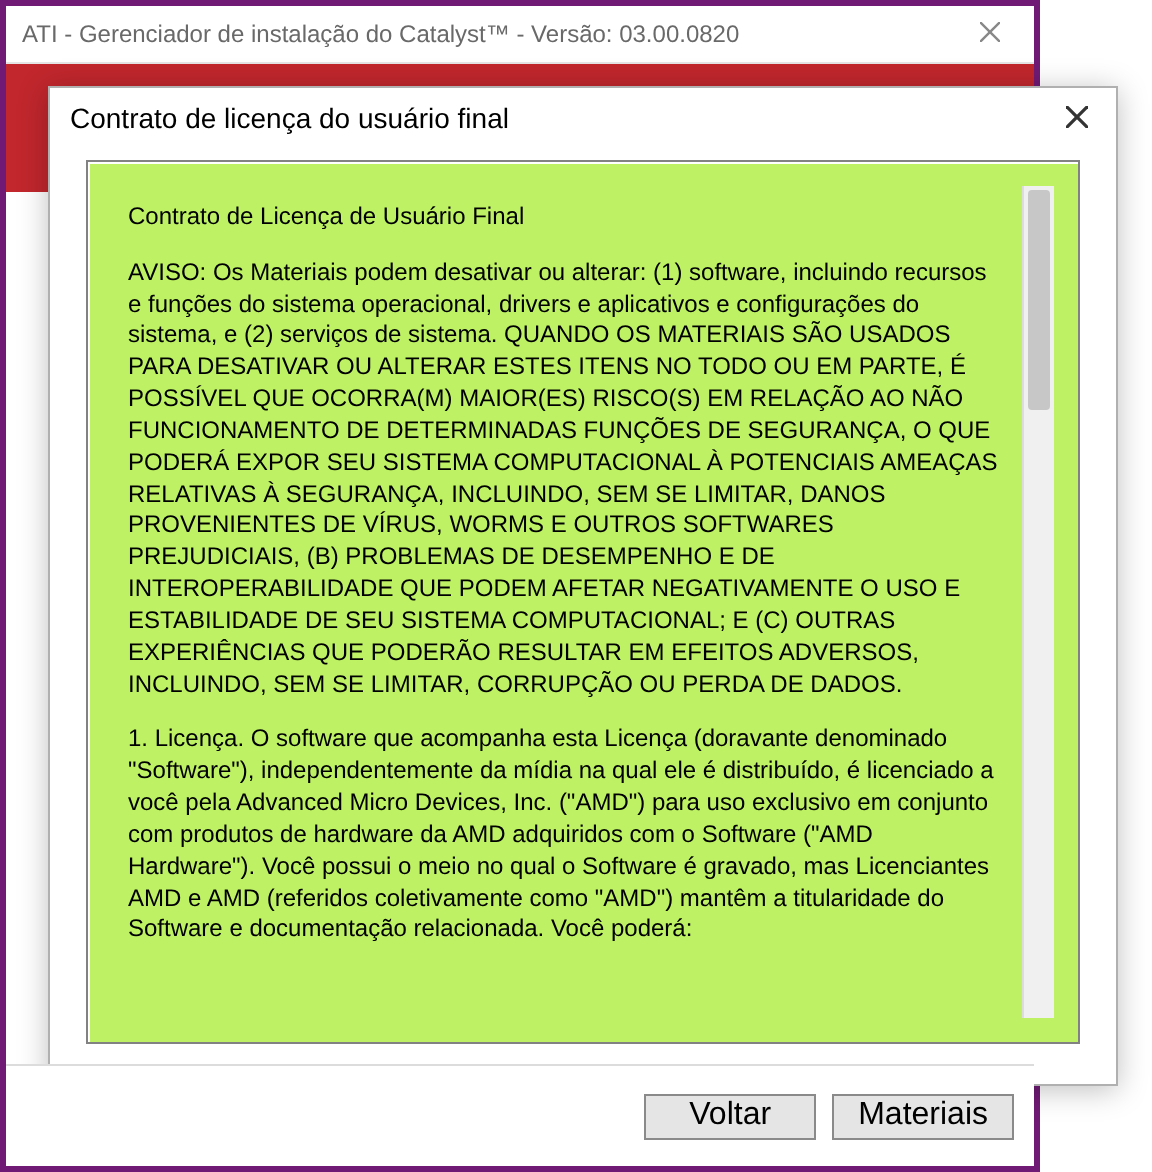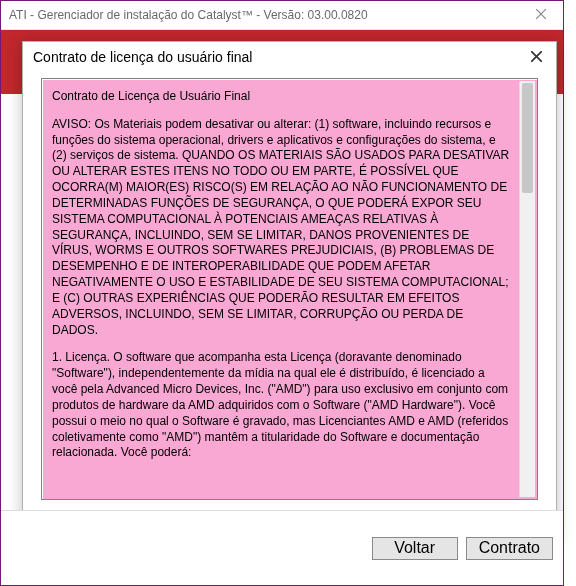--- a/index.html
+++ b/index.html
@@ -1,36 +1,36 @@
 <!DOCTYPE html>
 <html><head>
 <meta charset="utf-8">
 <style>
   html,body{margin:0;padding:0;font-family:"Segoe UI",Tahoma,sans-serif;font-size:12px;background:#fff;color:#000}
-  .outer-window{width:564px;height:586px;border:1px solid #701a75;box-sizing:border-box;position:relative;background:#fff}
+  .outer-window{width:520px;height:586px;border:3px solid #701a75;box-sizing:border-box;position:relative;background:#fff}
   .title-bar{height:28px;line-height:28px;display:flex;align-items:center;padding:0 0 0 8px;color:#696969;font-size:12px;border-bottom:1px solid #e5e5e5}
   .title-bar .spacer{flex:1}
   .title-close{width:44px;height:28px;display:flex;align-items:center;justify-content:center;color:#777}
   .title-close svg{width:10px;height:10px;stroke:#888;stroke-width:1.2}
   .red-band{background:#c1272d;height:64px}
   .inner-dialog{position:absolute;left:21px;top:40px;width:535px;height:500px;background:#fff;border:1px solid #b0b0b0;box-shadow:0 2px 14px rgba(0,0,0,.25);box-sizing:border-box}
   .dlg-head{display:flex;align-items:center;height:30px;padding:0 6px 0 10px;font-size:14px}
   .dlg-head .hflex{flex:1}
   .dlg-close{width:28px;height:22px;display:flex;align-items:center;justify-content:center}
   .dlg-close svg{width:11px;height:11px;stroke:#333;stroke-width:1.5}
   .license-wrap{position:relative;margin:6px 18px 0 18px;box-sizing:border-box}
-  .license-frame{border:1px solid #828282;box-shadow:inset 1px 1px 0 #fff;padding:2px;background:#f9a8d4;box-sizing:border-box;display:flex}
+  .license-frame{border:1px solid #828282;box-shadow:inset 1px 1px 0 #fff;padding:12px;background:#bef264;box-sizing:border-box;display:flex}
   .license-text{flex:1;height:400px;overflow:hidden;padding:8px 8px 8px 8px;line-height:1.32;font-size:12px;color:#000;word-wrap:break-word}
   .license-text p{margin:0 0 12px 0}
   .scrollbar{width:15px;background:#f0f0f0;border-left:1px solid #dcdcdc;position:relative}
   .scroll-thumb{position:absolute;left:2px;right:2px;top:2px;height:110px;background:#c7c7c7;border-radius:2px}
   .inner-buttons{display:flex;justify-content:center;gap:34px;padding:16px 0 10px 0}
   button.win{min-width:86px;height:23px;border:1px solid #8a8a8a;background:#e5e5e5;font-family:inherit;font-size:16px;padding:0 12px;cursor:pointer}
   .underline-first::first-letter{text-decoration:underline}
-  .bottom-bar{position:absolute;left:0;right:0;bottom:0;height:42px;border-top:1px solid #dcdcdc;display:flex;align-items:center;justify-content:flex-end;gap:8px;padding:16px 10px;background:#fff}
+  .bottom-bar{position:absolute;left:0;right:0;bottom:0;height:42px;border-top:1px solid #dcdcdc;display:flex;align-items:center;justify-content:flex-end;gap:8px;padding:4px 10px;background:#fff}
 </style>
 </head>
 <body>
 
 <div class="outer-window">
 
   <div class="title-bar">
     <span>ATI - Gerenciador de instalação do Catalyst™ - Versão: 03.00.0820</span>
     <span class="spacer"></span>
     <div class="title-close">
@@ -74,16 +74,16 @@
     </div>
 
     <div class="inner-buttons">
       <button class="win underline-first">Aceito</button>
       <button class="win underline-first">Não sistema</button>
     </div>
   </div>
 
   <div class="bottom-bar">
     <button class="win">Voltar</button>
-    <button class="win">Contrato</button>
+    <button class="win">Materiais</button>
   </div>
 
 </div>
 
 </body></html>

